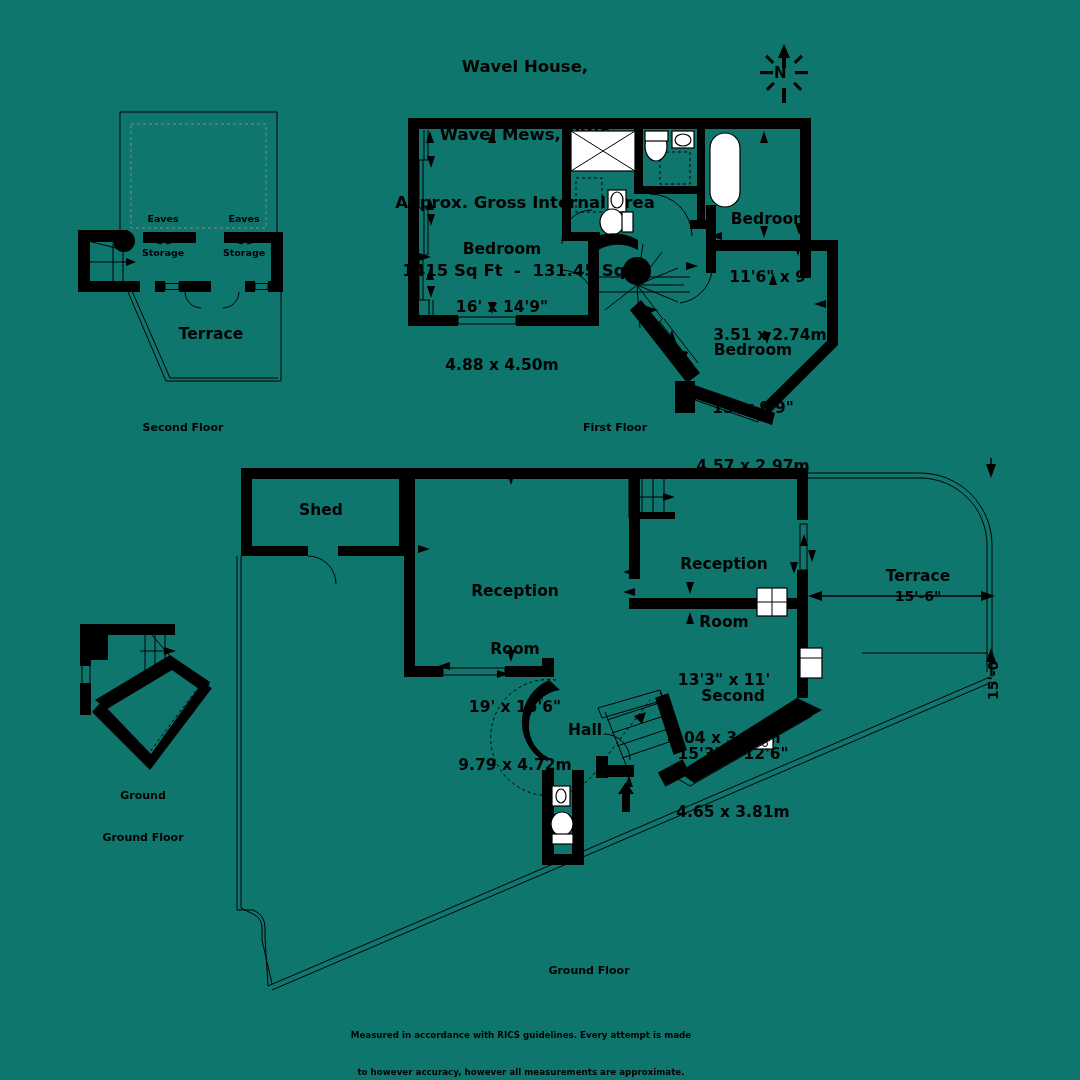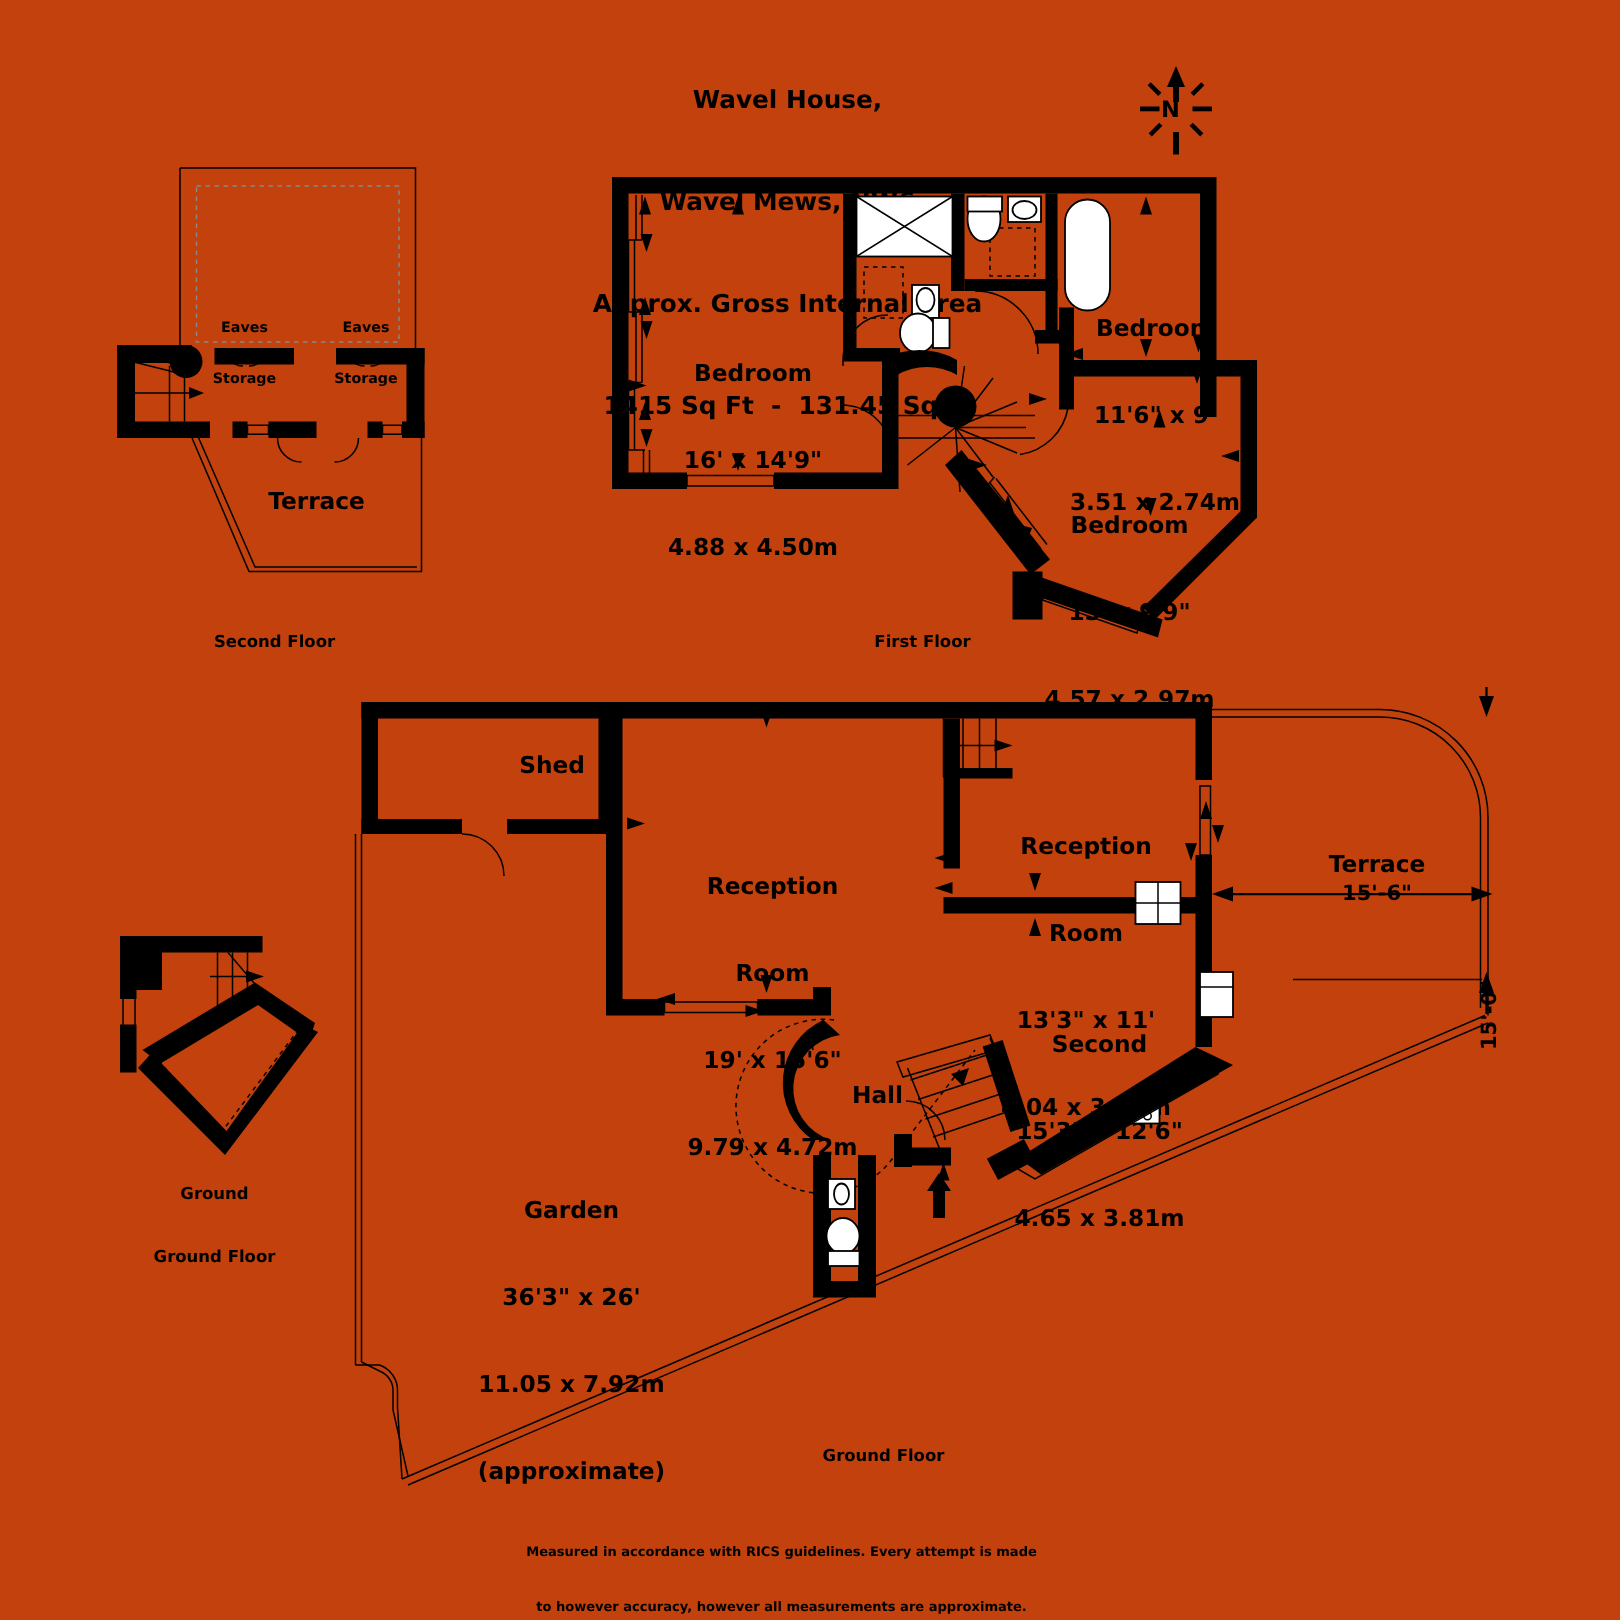--- a/index.html
+++ b/index.html
@@ -5,21 +5,21 @@
 <style>
   html, body {
     margin: 0;
     padding: 0;
     background: #ffffff;
   }
   #page {
     position: relative;
     width: 1080px;
     height: 1080px;
-    background: #c2410c;
+    background: #0f766e;
     font-family: "DejaVu Sans", "Liberation Sans", sans-serif;
     overflow: hidden;
   }
   .txt {
     position: absolute;
     color: #000000;
     white-space: pre;
     line-height: 1.22;
   }
   .center { text-align: center; transform: translateX(-50%); }
@@ -113,21 +113,21 @@
     <div>15' x 9'9"</div>
     <div>4.57 x 2.97m</div>
   </div>
   <div class="txt floor-label center" style="top:421px; left:615px;">First Floor</div>
 
   <div class="txt floor-label center" style="top:760px; left:143px; line-height:1.3;">
     <div>Ground</div>
     <div>Ground Floor</div>
   </div>
 
-  <div class="txt room-label" style="top:501px; left:321px; transform:translateX(-50%);margin-left:47px;">Shed</div>
+  <div class="txt room-label" style="top:501px; left:321px; transform:translateX(-50%);">Shed</div>
 
   <div class="txt room-label" style="top:543px; left:515px; transform:translateX(-50%);">
     <div>Reception</div>
     <div>Room</div>
     <div>19' x 15'6"</div>
     <div>9.79 x 4.72m</div>
   </div>
 
   <div class="txt room-label" style="top:516px; left:724px; transform:translateX(-50%);">
     <div>Reception</div>
@@ -137,26 +137,20 @@
   </div>
 
   <div class="txt room-label" style="top:648px; left:733px; transform:translateX(-50%);">
     <div>Second</div>
     <div>15'3" x 12'6"</div>
     <div>4.65 x 3.81m</div>
   </div>
 
   <div class="txt room-label" style="top:721px; left:585px; transform:translateX(-50%);">Hall</div>
 
-  <div class="txt room-label" style="top:759px; left:381px; transform:translateX(-50%);">
-    <div>Garden</div>
-    <div>36'3" x 26'</div>
-    <div>11.05 x 7.92m</div>
-    <div>(approximate)</div>
-  </div>
 
   <div class="txt room-label" style="top:567px; left:918px; transform:translateX(-50%);">Terrace</div>
   <div class="txt dim-label" style="top:588px; left:918px; transform:translateX(-50%);">15'-6"</div>
   <div class="txt dim-label" style="top:700px; left:985px; transform:rotate(-90deg); transform-origin: left top;">15'-0"</div>
 
   <div class="txt floor-label center" style="top:964px; left:589px;">Ground Floor</div>
 
   <div id="footer" class="txt">
     <div>Measured in accordance with RICS guidelines. Every attempt is made</div>
     <div>to however accuracy, however all measurements are approximate.</div>

